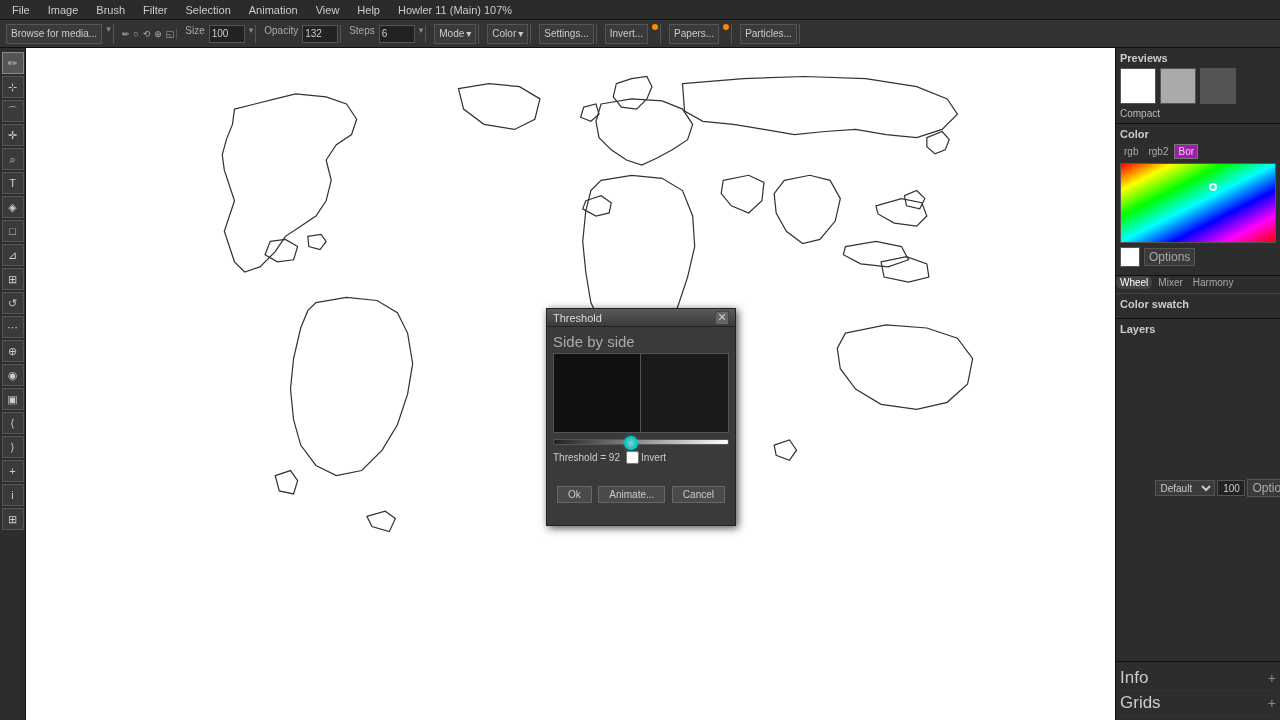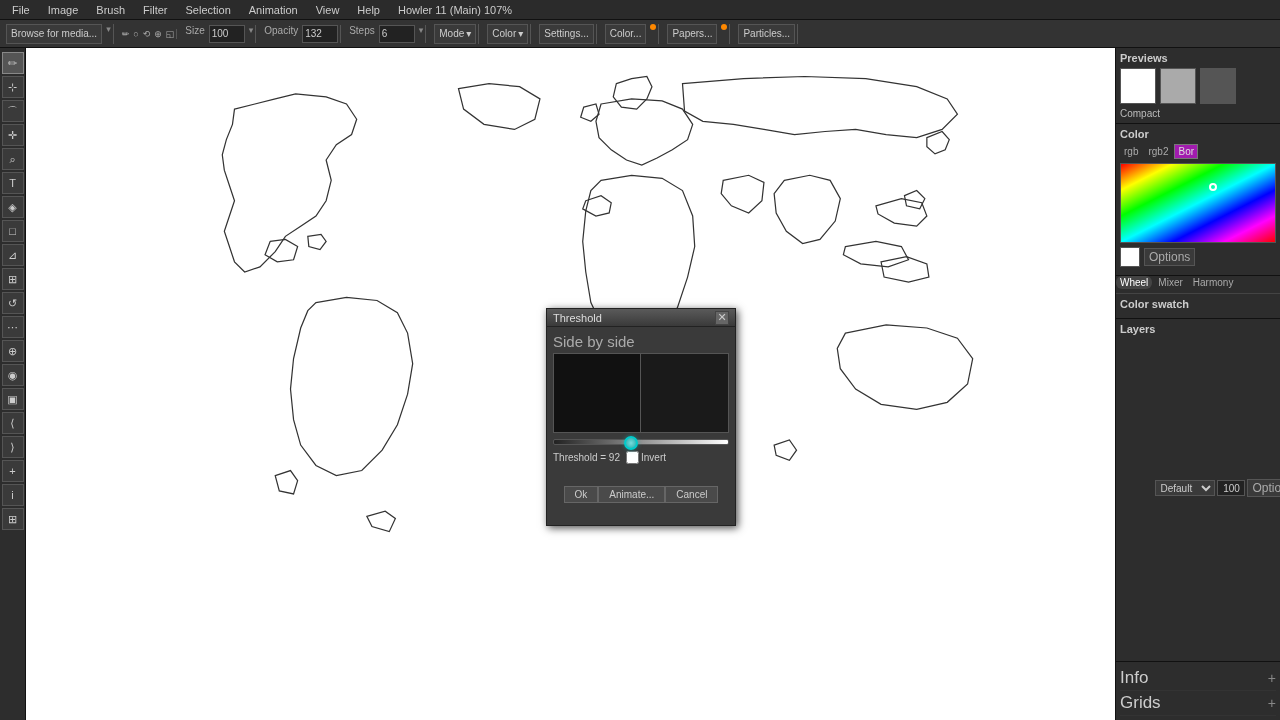--- a/index.html
+++ b/index.html
@@ -142,21 +142,21 @@
       width: 14px; height: 14px; background: radial-gradient(circle, #7dd, #2aa);
       border: 2px solid #0cc; border-radius: 50%; position: absolute;
       top: -4px; left: calc(92% - 7px); cursor: pointer;
       box-shadow: 0 0 4px rgba(0,200,200,0.5);
     }
     .threshold-value-row { display: flex; align-items: center; gap: 6px; margin-bottom: 6px; }
     .threshold-label { font-size: 10px; color: #ccc; }
     .invert-cb { display: flex; align-items: center; gap: 2px; }
     .invert-cb input { margin: 0; }
     .invert-cb label { font-size: 10px; color: #ccc; }
-    .dialog-buttons { display: flex; justify-content: center; padding: 16px 4px; }
+    .dialog-buttons { display: flex; justify-content: space-between; padding: 16px 4px; }
     .dlg-btn { background: #4a4a4a; border: 1px solid #666; color: #ccc; font-size: 10px; padding: 2px 10px; cursor: pointer; }
 
     
     #shaped-tab {
       position: absolute; top: 0; left: 580px;
       background: #3a3a3a; border: 1px solid #555; padding: 2px 8px;
       font-size: 11px; color: #ccc; cursor: pointer;
     }
   </style>
 </head>
@@ -214,21 +214,21 @@
         <span>▾</span>
     </button>
   </div>
   <div class="toolbar-group">
     <button class="tb-dropdown">
       <span>Settings...</span>
     </button>
   </div>
   <div class="toolbar-group">
     <button class="tb-dropdown">
-      <span>Color...</span>
+      <span>Invert...</span>
     </button>
     <span style="width:6px;height:6px;background:#f80;border-radius:50%;display:inline-block;"></span>
   </div>
   <div class="toolbar-group">
     <button class="tb-dropdown">
       <span>Papers...</span>
     </button>
     <span style="width:6px;height:6px;background:#f80;border-radius:50%;display:inline-block;"></span>
   </div>
   <div class="toolbar-group">

